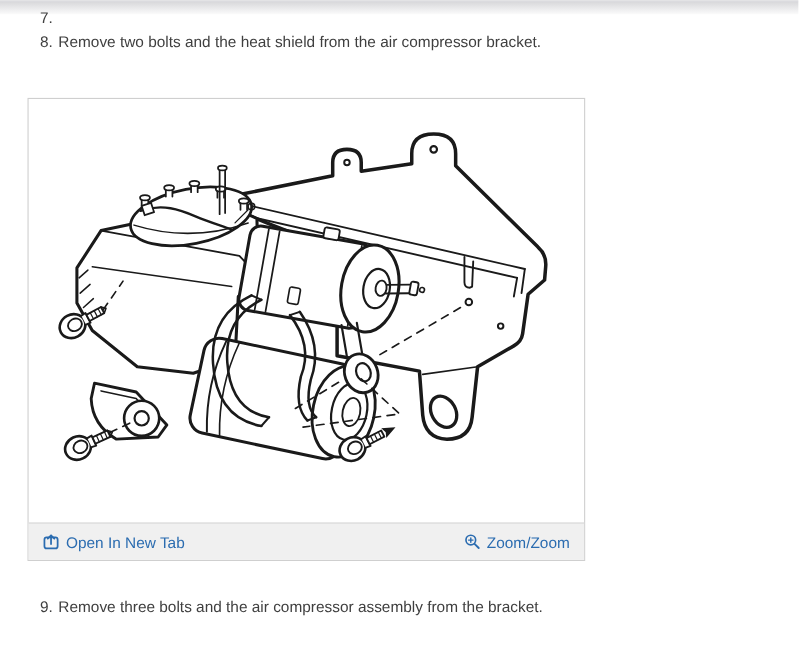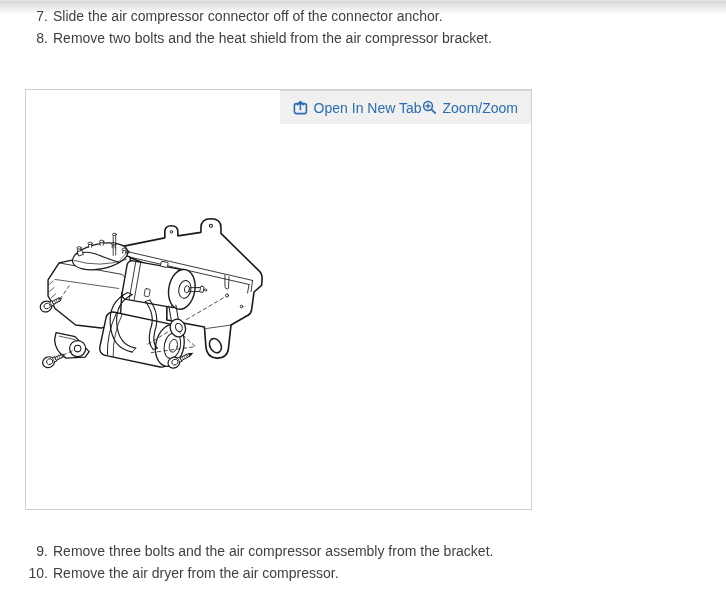--- a/index.html
+++ b/index.html
@@ -15,41 +15,40 @@
     border-top:1px solid #e3e3e5;box-sizing:border-box;
   }
   .steps{position:absolute;left:26px;color:#3f3f3f;font-size:14px;line-height:22px;}
   #steps-top{top:5px;}
   #steps-bottom{top:540px;}
   .step-row{display:flex;}
   .step-num{width:22px;text-align:right;margin-right:5px;flex:none;}
   .card{
     position:absolute;left:25px;top:89px;width:507px;height:421px;
     border:1px solid #cfcfcf;background:#fff;box-sizing:border-box;
-    display:flex;flex-direction:row;
+    display:flex;flex-direction:column;
   }
   .draw{flex:1;position:relative;overflow:hidden;}
   .draw svg{display:block;width:100%;height:100%;}
   .cardfooter{
     height:34px;flex:none;background:#f0f0f0;border-top:1px solid #d8d8d8;
     display:flex;align-items:center;justify-content:space-between;
     padding:0 13px;font-size:14px;box-sizing:border-box;
   }
   a.flink{color:#2b6cb0;text-decoration:none;display:flex;align-items:center;gap:6px;cursor:pointer;}
   a.flink svg{display:block;}
 </style>
 </head>
 <body>
 
 <div class="topbar"></div>
 
 <div class="steps" id="steps-top">
   <div class="step-row">
     <span class="step-num">7.</span>
-    <span class="step-text">Slide the air compressor connector off of the connector anchor.</span>
   </div>
   <div class="step-row">
     <span class="step-num">8.</span>
     <span class="step-text">Remove two bolts and the heat shield from the air compressor bracket.</span>
   </div>
 </div>
 
 <div class="card">
   <div class="draw">
 
@@ -203,17 +202,13 @@
       <span>Zoom/Zoom</span>
     </a>
   </div>
 </div>
 
 <div class="steps" id="steps-bottom">
   <div class="step-row">
     <span class="step-num">9.</span>
     <span class="step-text">Remove three bolts and the air compressor assembly from the bracket.</span>
   </div>
-  <div class="step-row">
-    <span class="step-num">10.</span>
-    <span class="step-text">Remove the air dryer from the air compressor.</span>
-  </div>
 </div>
 
 </body></html>

